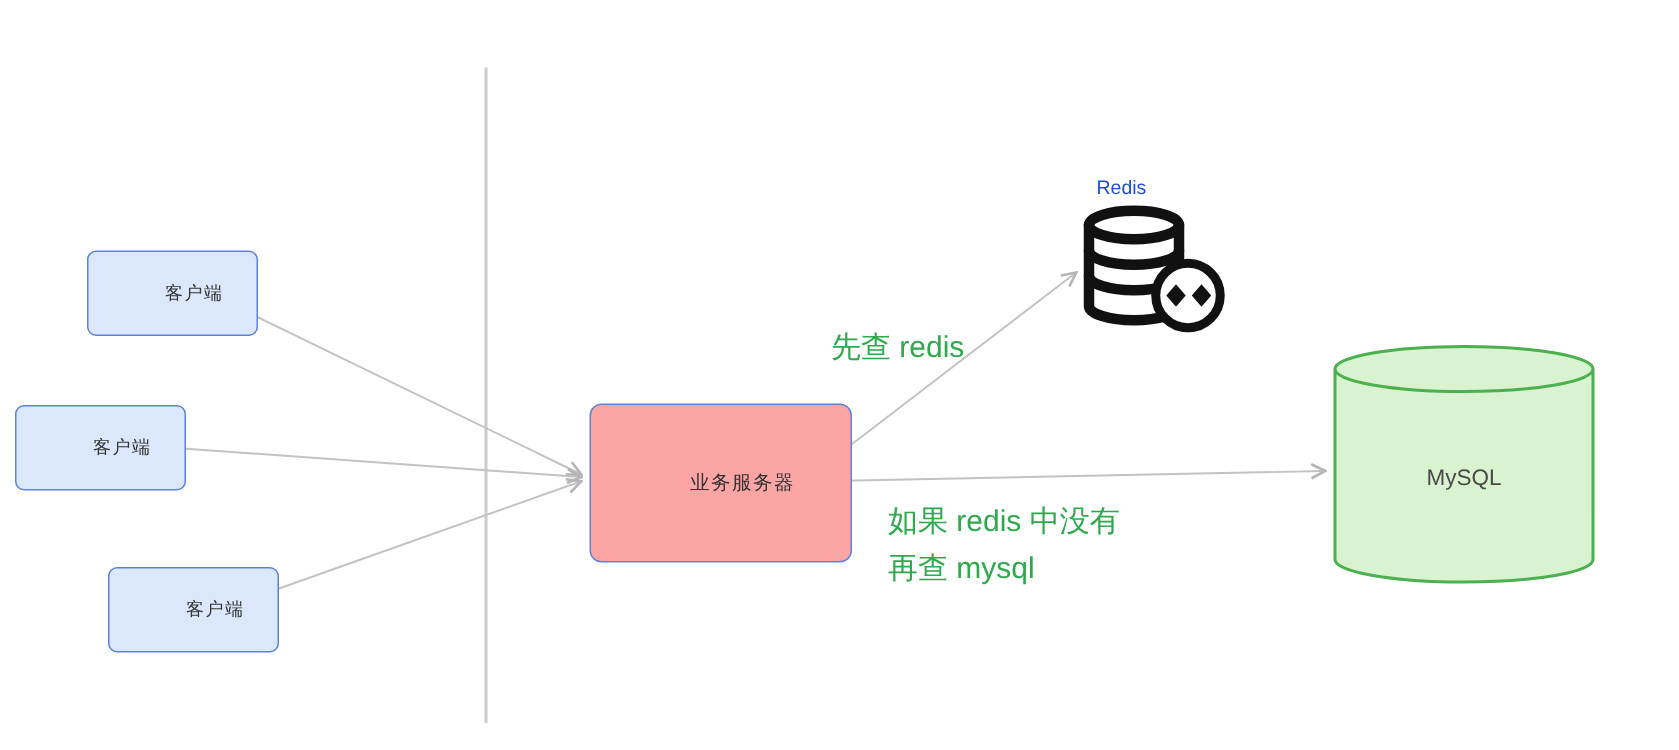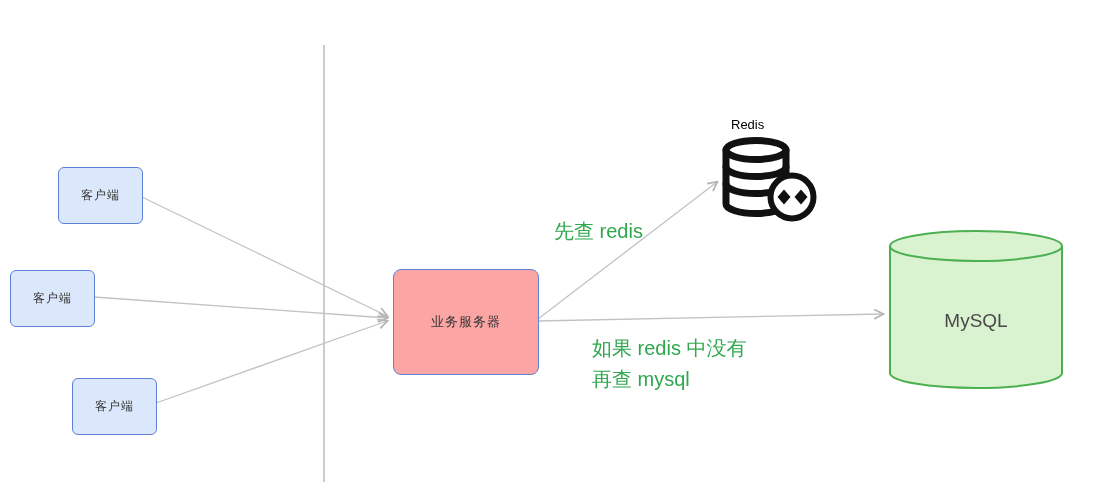--- a/index.html
+++ b/index.html
@@ -13,43 +13,44 @@
   .overlay{position:absolute;left:0;top:0;width:1119px;height:500px;z-index:1;}
   .node{
     position:absolute;z-index:2;
     display:flex;align-items:center;justify-content:center;
     background:#dbe8fb;
     border:1.5px solid #5e81d8;
     border-radius:6px;
     color:#333333;
     font-size:12px;
     letter-spacing:1px;
+    padding-left:29px;
   }
   .client-1{left:58px;top:167px;width:83px;height:55px;}
   .client-2{left:10px;top:270px;width:83px;height:55px;}
   .client-3{left:72px;top:378px;width:83px;height:55px;}
   .server{left:393px;top:269px;width:144px;height:104px;border-radius:8px;font-size:13px;background:#fca5a5;}
   .green-text{
     position:absolute;z-index:2;
     color:#2fa84e;
     font-size:20px;
     white-space:nowrap;
   }
   .hot-title{left:722px;top:86px;}
   .check-redis{left:554px;top:218px;}
   .fallback{left:592px;top:333px;line-height:31px;}
   .redis-label{
     position:absolute;left:731px;top:117px;z-index:2;
-    color:#000000;font-size:13px;
+    color:#1d4ed8;font-size:13px;
   }
   .redis-icon{position:absolute;left:720px;top:136px;z-index:2;}
   .mysql-wrap{position:absolute;left:886px;top:226px;z-index:2;width:180px;height:166px;}
   .mysql-label{
     position:absolute;left:0;top:84px;width:180px;z-index:3;
-    text-align:center;color:#4a4a4a;font-size:19px;
+    text-align:center;color:#4a4a4a;font-size:15px;
   }
 </style>
 </head>
 <body>
 
 <div class="canvas">
 
   <svg class="overlay" width="1119" height="500" viewBox="0 0 1119 500">
     <defs>
       <marker id="arrow" viewBox="0 0 10 10" refX="8.5" refY="5" markerWidth="9" markerHeight="9" orient="auto">

